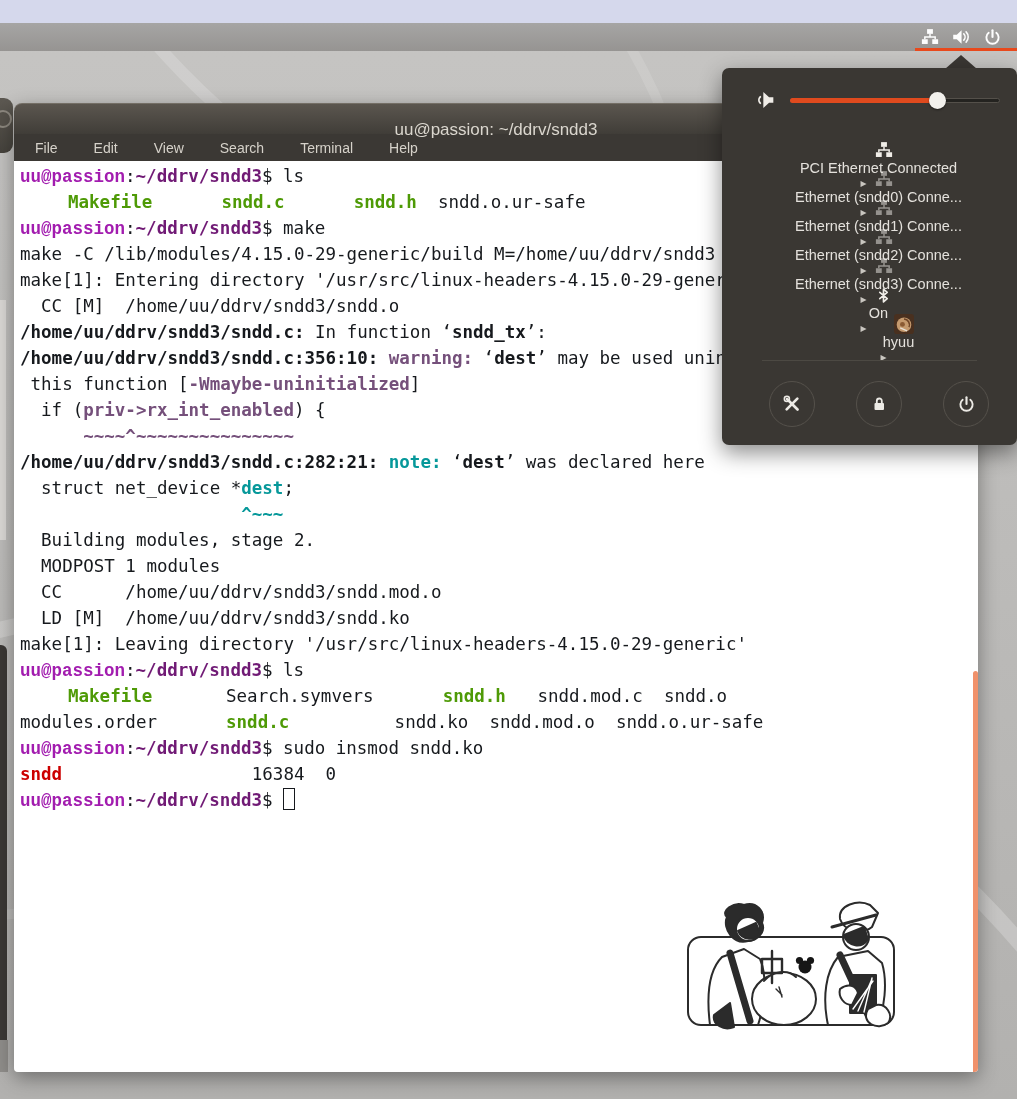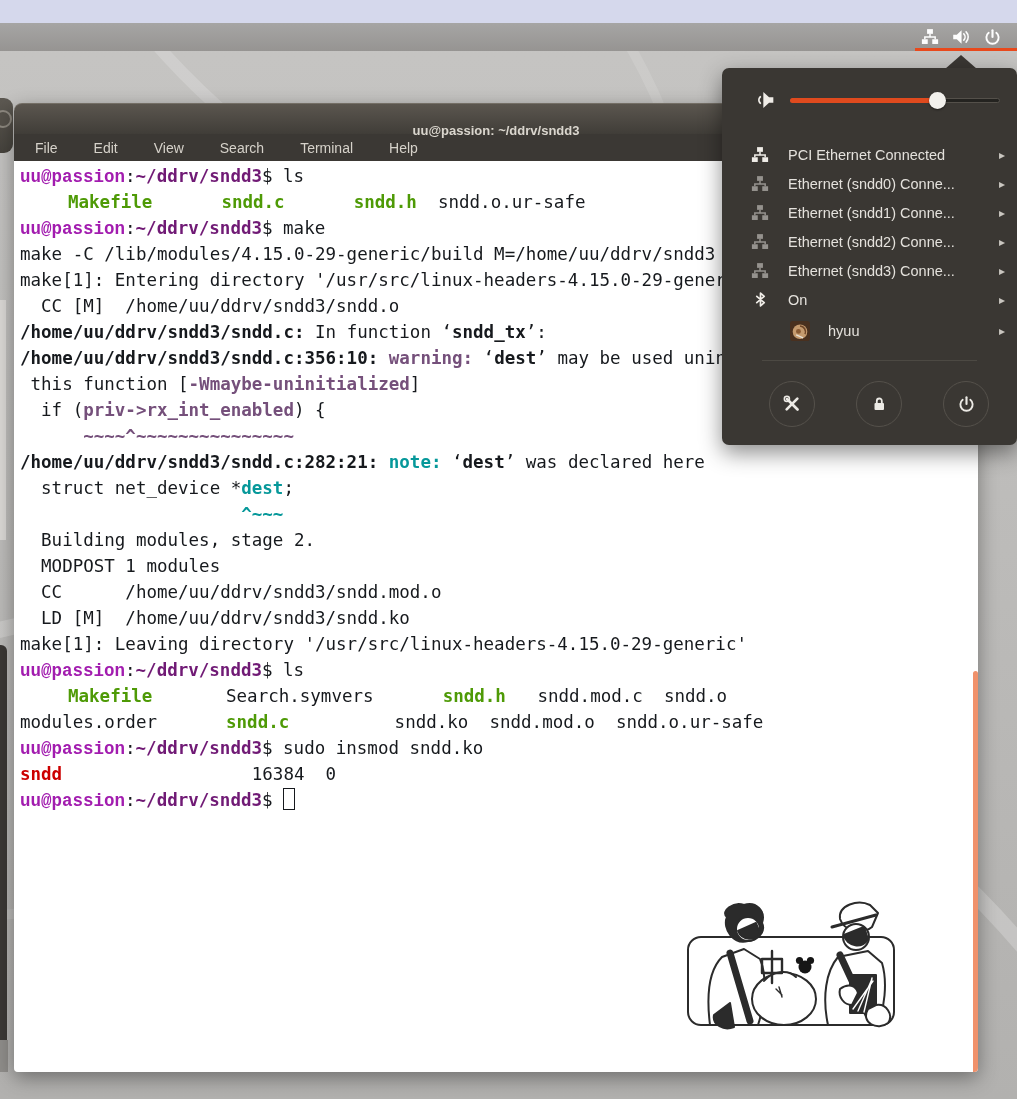--- a/index.html
+++ b/index.html
@@ -30,21 +30,21 @@
   #terminal{
     position:absolute;left:14px;top:103px;width:964px;height:969px;
     border-radius:8px 8px 4px 4px;box-shadow:0 6px 20px rgba(0,0,0,.38);
   }
   #term-titlebar{
     height:31px;border-radius:8px 8px 0 0;
     background:linear-gradient(#5b564f,#403d38);
     border-top:1px solid #746f66;box-sizing:border-box;
     display:flex;align-items:center;justify-content:center;
   }
-  #term-title{color:#dad6ce;font-size:13px;font-weight:bold;margin-top:22px;}
+  #term-title{color:#dad6ce;font-size:17px;font-weight:normal;margin-top:22px;}
   #term-menubar{
     height:27px;background:#3b3834;display:flex;align-items:center;padding-left:12px;gap:18px;
   }
   .menubar-item{color:#d6d2ca;font-size:14px;padding:2px 9px;border-radius:3px;}
   #term-content{
     position:relative;height:911px;background:#ffffff;border-radius:0 0 4px 4px;
     font-family:"DejaVu Sans Mono",monospace;font-size:17.5px;line-height:26px;
     padding:2px 0 0 6px;box-sizing:border-box;overflow:hidden;color:#16191d;
   }
   .term-line{white-space:pre;height:26px;}
@@ -71,21 +71,21 @@
     position:absolute;left:945px;top:55px;width:0;height:0;
     border-left:16px solid transparent;border-right:16px solid transparent;border-bottom:14px solid #3a3733;
   }
   #volume-row{position:absolute;left:0;top:14px;width:295px;height:36px;display:flex;align-items:center;}
   #vol-icon{width:24px;height:24px;margin-left:30px;color:#efece7;}
   #vol-slider{position:relative;margin-left:14px;width:210px;height:18px;display:flex;align-items:center;}
   #vol-track{position:absolute;left:0;top:7px;width:210px;height:5px;border-radius:3px;background:#242320;border:1px solid #54504a;box-sizing:border-box;}
   #vol-fill{position:absolute;left:0;top:7px;height:5px;border-radius:3px 0 0 3px;}
   #vol-knob{position:absolute;top:1px;width:17px;height:17px;border-radius:50%;background:#f2f0ec;box-shadow:0 1px 2px rgba(0,0,0,.5);}
   #menu-rows{position:absolute;left:0;top:72px;width:295px;}
-  .menu-row{height:29px;display:flex;align-items:center;}
+  .menu-row{height:29px;display:flex;align-items:center;flex-direction:column;}
   .menu-row.tall{height:33px;padding-left:40px;}
   .mi-icon{width:20px;height:20px;margin-left:28px;display:flex;align-items:center;justify-content:center;color:#f0ede8;flex:none;}
   .mi-icon.dim{opacity:.5;}
   .mi-label{margin-left:18px;font-size:14.5px;color:#e4e1dc;flex:1;}
   .mi-arrow{margin-right:12px;color:#c9c6c0;font-size:12px;}
   #menu-divider{position:absolute;left:40px;top:292px;width:215px;height:1px;background:#4c4943;}
   #menu-buttons{position:absolute;left:0;top:313px;width:295px;height:44px;}
   .round-btn{
     position:absolute;top:0;width:44px;height:44px;border-radius:50%;
     border:1px solid #55514b;display:flex;align-items:center;justify-content:center;color:#eceae5;

